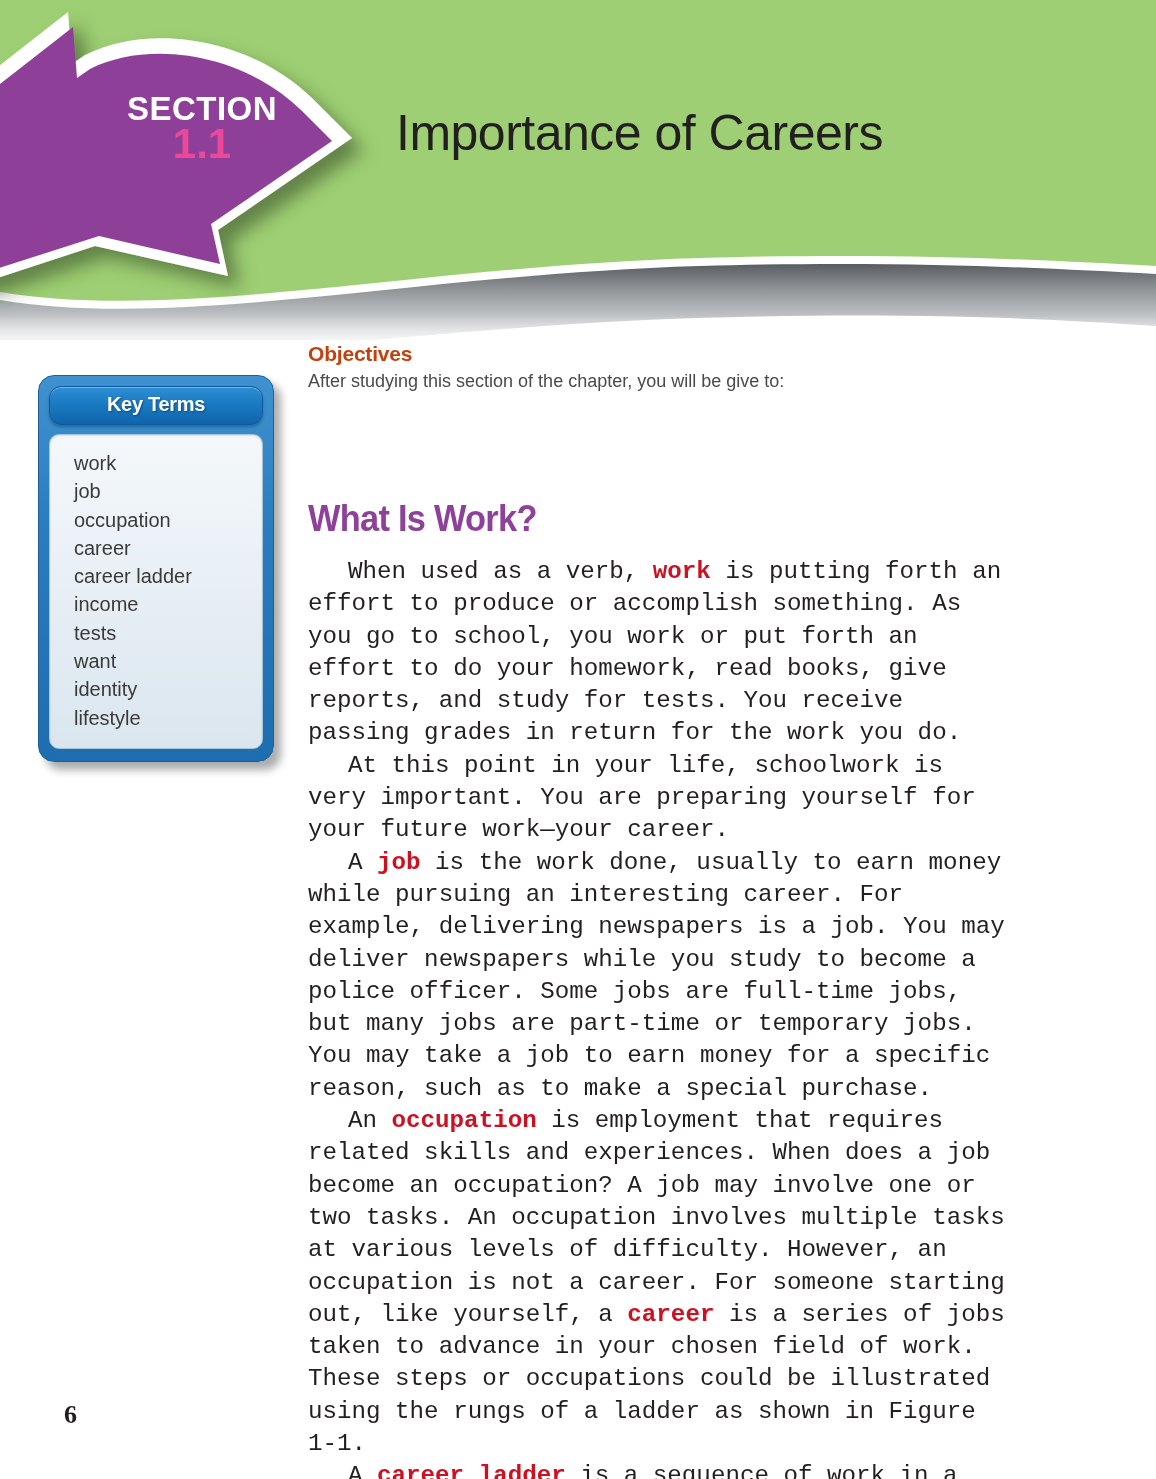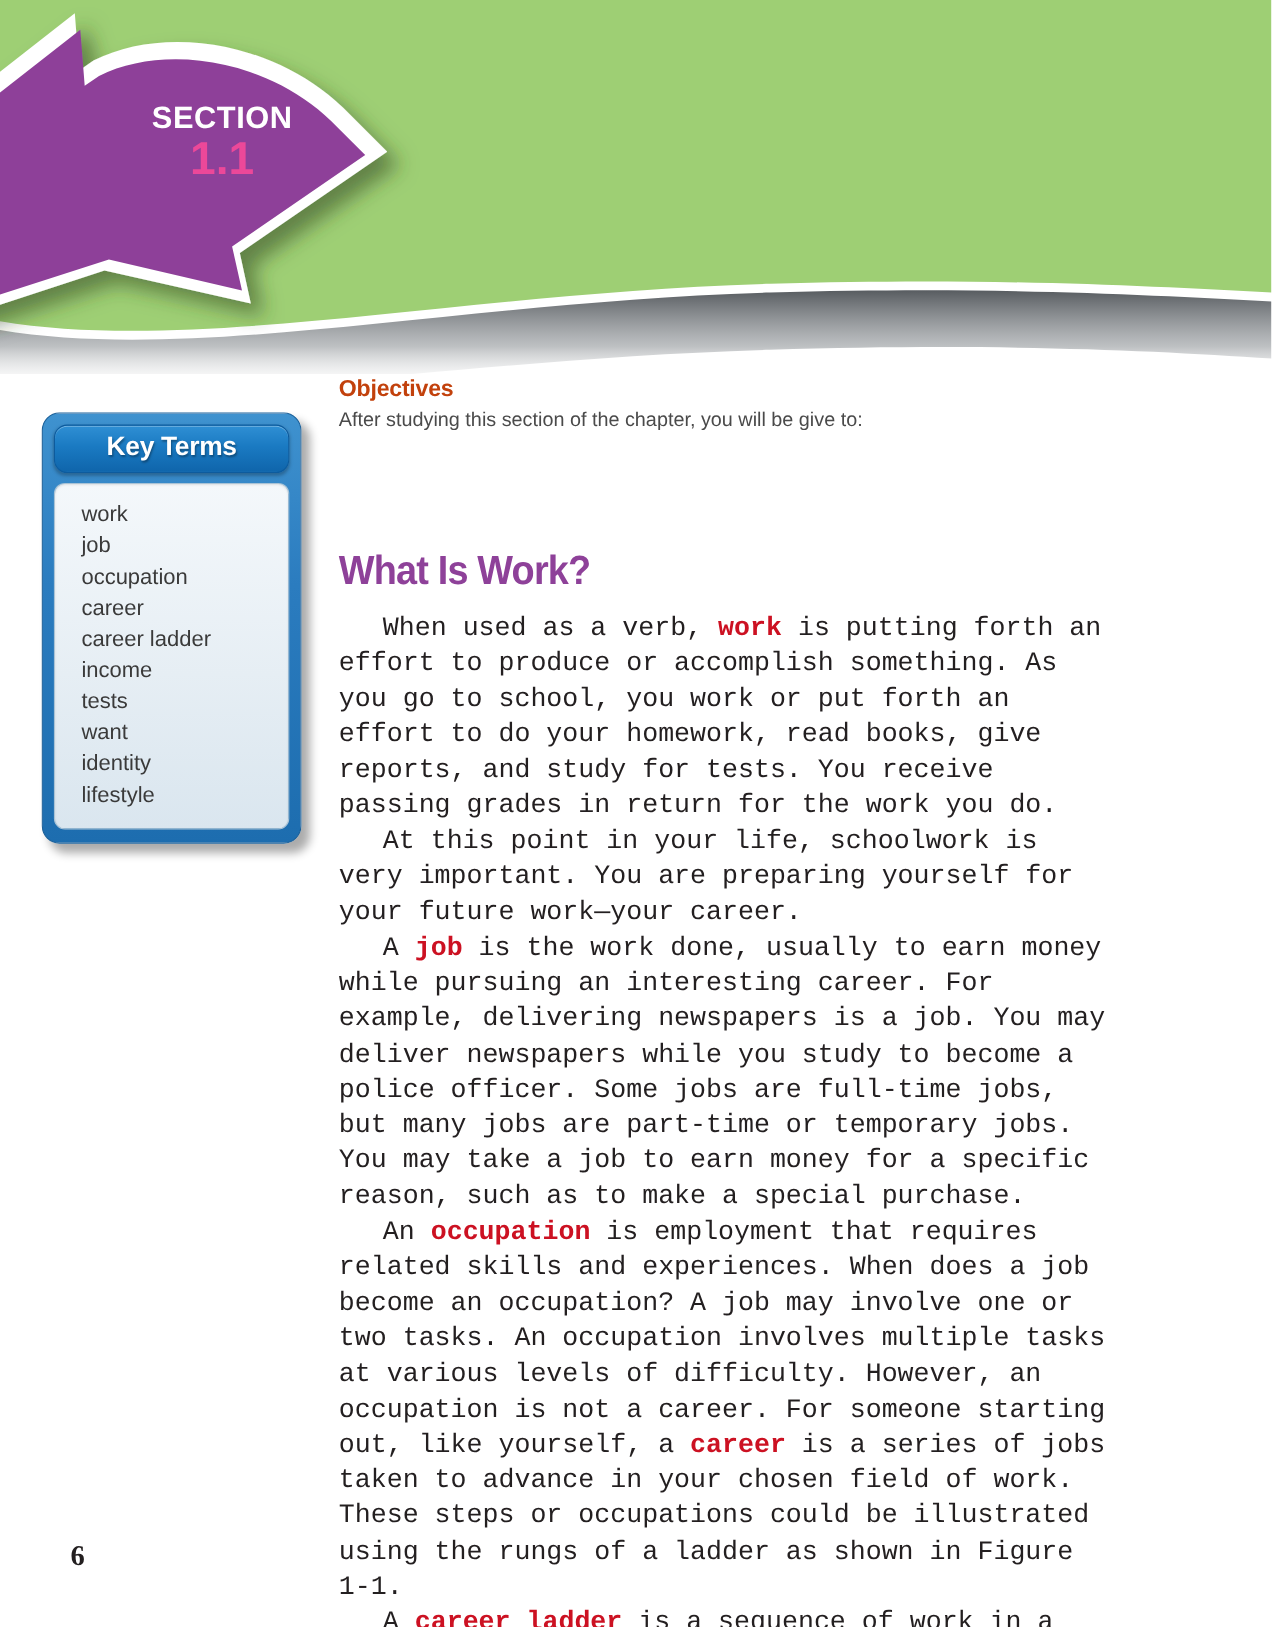--- a/index.html
+++ b/index.html
@@ -31,21 +31,21 @@
   
   .section-label {
     position: absolute;
     left: 112px;
     top: 92px;
     width: 180px;
     text-align: center;
     color: #ffffff;
     font-family: "Liberation Sans", sans-serif;
     font-weight: bold;
-    font-size: 28px;
+    font-size: 33px;
     letter-spacing: 0.5px;
     line-height: 1.05;
     z-index: 6;
   }
   .section-number {
     position: absolute;
     left: 112px;
     top: 122px;
     width: 180px;
     text-align: center;
@@ -90,21 +90,21 @@
     background: linear-gradient(180deg, #2f8fd4 0%, #1a7ac2 45%, #0f65ab 100%);
     border: 1px solid #0d5b9d;
     text-align: center;
     padding: 6px 0 8px 0;
     box-shadow: inset 0 1px 0 rgba(255,255,255,0.35), 0 2px 3px rgba(0,0,0,0.25);
   }
   .keyterms-header-text {
     color: #ffffff;
     font-family: "Liberation Sans", sans-serif;
     font-weight: bold;
-    font-size: 24px;
+    font-size: 20px;
     letter-spacing: -0.3px;
     text-shadow: 1px 1px 2px rgba(0,0,0,0.35);
   }
   .keyterms-body {
     margin-top: 9px;
     border-radius: 10px;
     background: linear-gradient(180deg, #f4f8fb 0%, #e6eef4 55%, #dae6ef 100%);
     border: 1px solid #a9c3d6;
     padding: 14px 0 16px 24px;
     box-shadow: inset 0 1px 2px rgba(0,0,0,0.10);
@@ -237,20 +237,21 @@
 
       <g filter="url(#arrowShadow)">
         <path d="M-70,120 L68,12 L72,64 L85,55 C150,22 250,38 312,98 L352,138 L218,230 L228,276 L95,246 L-70,300 Z" fill="#ffffff"></path>
         <path d="M-60,131 L73,27 L77,78 L90,69 C150,39 243,54 301,110 L332,141 L211,224 L220,264 L99,236 L-60,287 Z" fill="#8E4199"></path>
       </g>
     </svg>
   </div>
 
   <div class="section-label">SECTION</div>
   <div class="section-number">1.1</div>
+  <div class="page-title">Importance of Careers</div>
 
   <div class="keyterms-wrap">
     <div class="keyterms-outer">
       <div class="keyterms-header">
         <span class="keyterms-header-text">Key Terms</span>
       </div>
       <div class="keyterms-body">
         <div class="keyterm">work</div>
         <div class="keyterm">job</div>
         <div class="keyterm">occupation</div>

